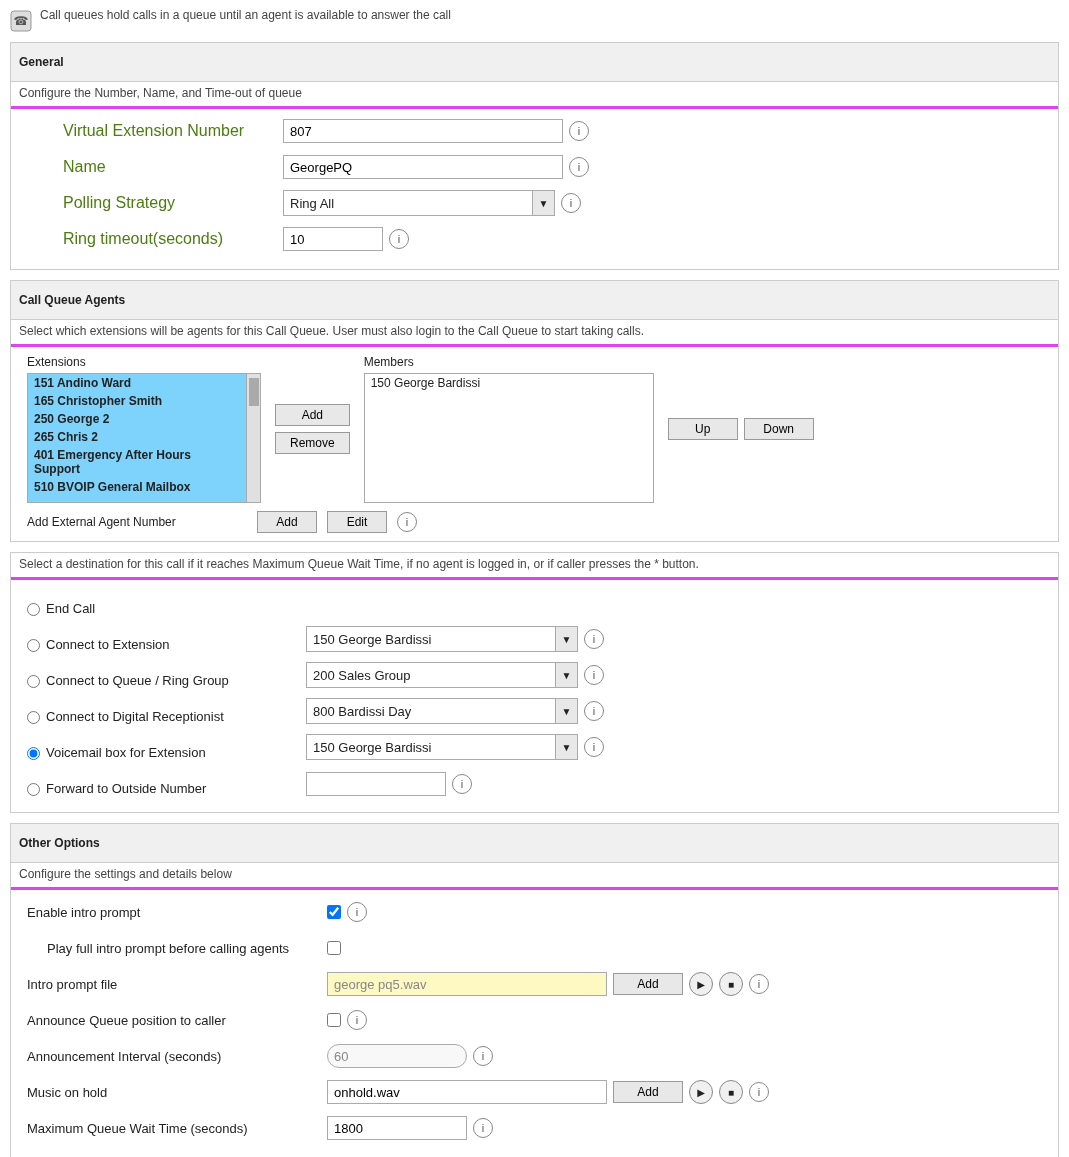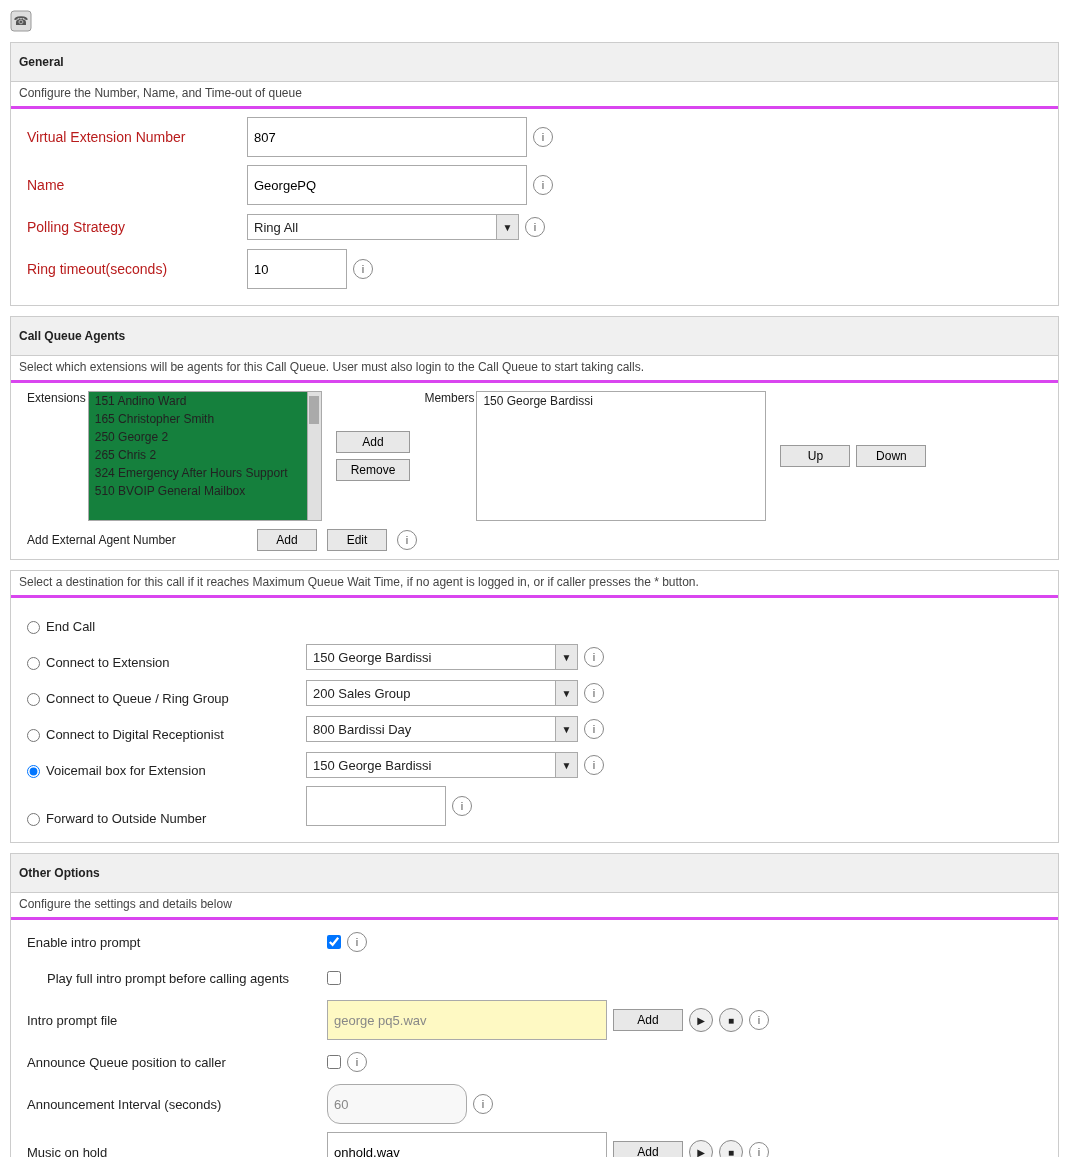--- a/index.html
+++ b/index.html
@@ -49,32 +49,33 @@
       padding: 8px 16px;
     }
     .form-row {
       display: flex;
       align-items: center;
       margin-bottom: 8px;
       min-height: 28px;
     }
     .form-label {
       width: 220px;
-      font-size: 14px;
-      color: #b91c1c;
+      font-size: 16px;
+      color: #4d7c0f;
+      margin-left: 36px;
     }
     .form-control-area {
       display: flex;
       align-items: center;
       gap: 6px;
       flex: 1;
     }
     input[type="text"], input[type="number"] {
       border: 1px solid #aaa;
-      padding: 19px 6px;
+      padding: 3px 6px;
       font-size: 13px;
       height: 24px;
       background: #fff;
     }
     input[type="text"].wide {
       width: 280px;
     }
     input[type="text"].medium {
       width: 140px;
     }
@@ -125,34 +126,35 @@
     .agents-section-body {
       padding: 8px 16px;
     }
     .agents-layout {
       display: flex;
       align-items: flex-start;
       gap: 10px;
     }
     .list-container {
       display: flex;
-      flex-direction: row;
+      flex-direction: column;
       gap: 2px;
     }
     .list-label {
       font-size: 12px;
       margin-bottom: 2px;
     }
     .list-box {
       border: 1px solid #aaa;
       width: 220px;
       height: 130px;
       overflow-y: auto;
-      background: #15803d;
-      font-size: 12px;
+      background: #7dd3fc;
+      font-size: 12px;
+      font-weight: bold;
     }
     .list-box-item {
       padding: 2px 6px;
       cursor: pointer;
     }
     .list-box-wide {
       border: 1px solid #aaa;
       width: 290px;
       height: 130px;
       overflow-y: auto;
@@ -274,20 +276,21 @@
 
 <div class="page-container">
 
   <div class="header-row">
     <div class="header-icon">
       <svg width="22" height="22" viewBox="0 0 22 22">
         <rect x="1" y="1" width="20" height="20" rx="3" fill="#ddd" stroke="#999"></rect>
         <text x="11" y="15" text-anchor="middle" font-size="12" fill="#555">☎</text>
       </svg>
     </div>
+    <div class="header-text">Call queues hold calls in a queue until an agent is available to answer the call</div>
   </div>
 
   <div class="section">
     <div class="section-title">General</div>
     <div class="section-subtitle">Configure the Number, Name, and Time-out of queue</div>
     <div class="section-body">
 
       <div class="form-row">
         <div class="form-label">Virtual Extension Number</div>
         <div class="form-control-area">
@@ -332,21 +335,21 @@
       <div class="agents-layout">
 
         <div class="list-container">
           <div class="list-label">Extensions</div>
           <div style="display:flex; gap:0">
             <div class="list-box">
               <div class="list-box-item">151 Andino Ward</div>
               <div class="list-box-item">165 Christopher Smith</div>
               <div class="list-box-item">250 George 2</div>
               <div class="list-box-item">265 Chris 2</div>
-              <div class="list-box-item">324 Emergency After Hours Support</div>
+              <div class="list-box-item">401 Emergency After Hours Support</div>
               <div class="list-box-item">510 BVOIP General Mailbox</div>
             </div>
             <div style="display:flex; flex-direction:column; border:1px solid #aaa; border-left:none; width:14px; background:#e0e0e0; justify-content:flex-start; align-items:center; padding:2px 0;">
               <div style="width:10px;height:28px;background:#aaa;margin-top:2px;"></div>
             </div>
           </div>
         </div>
 
         <div class="add-remove-btns">
           <button class="action-btn">Add</button>

